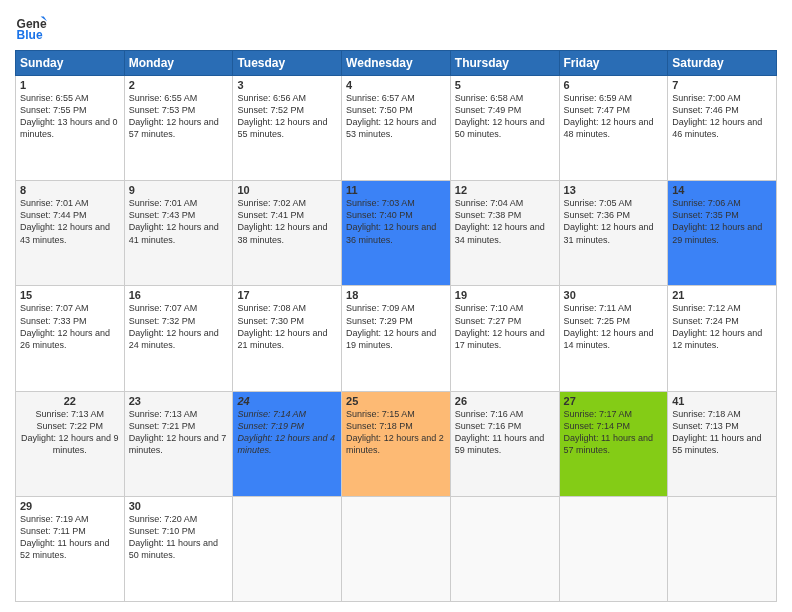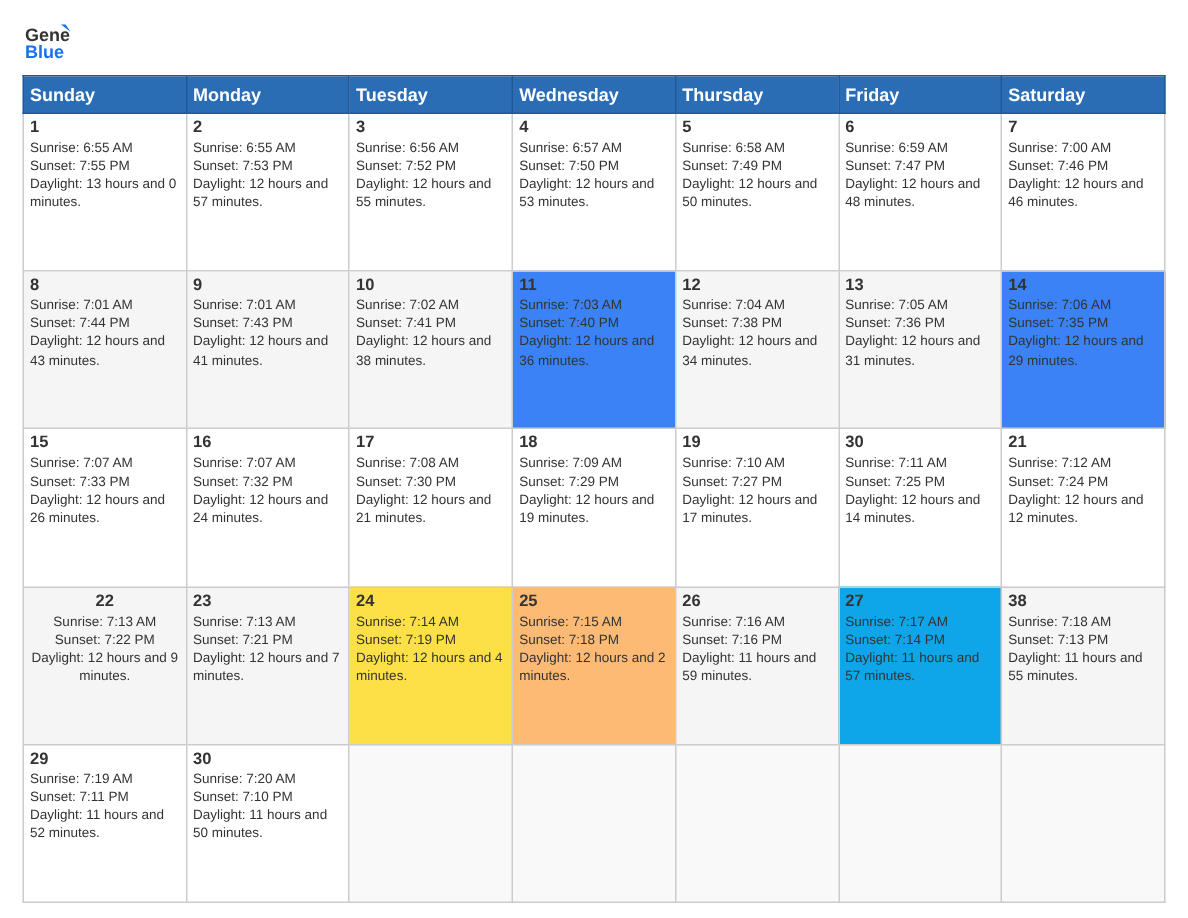--- a/index.html
+++ b/index.html
@@ -144,25 +144,25 @@
           <td><span class="day-num">16</span><span class="info">Sunrise: 7:07 AM<br>Sunset: 7:32 PM<br>Daylight: 12 hours and 24 minutes.</span></td>
           <td><span class="day-num">17</span><span class="info">Sunrise: 7:08 AM<br>Sunset: 7:30 PM<br>Daylight: 12 hours and 21 minutes.</span></td>
           <td><span class="day-num">18</span><span class="info">Sunrise: 7:09 AM<br>Sunset: 7:29 PM<br>Daylight: 12 hours and 19 minutes.</span></td>
           <td><span class="day-num">19</span><span class="info">Sunrise: 7:10 AM<br>Sunset: 7:27 PM<br>Daylight: 12 hours and 17 minutes.</span></td>
           <td><span class="day-num">30</span><span class="info">Sunrise: 7:11 AM<br>Sunset: 7:25 PM<br>Daylight: 12 hours and 14 minutes.</span></td>
           <td><span class="day-num">21</span><span class="info">Sunrise: 7:12 AM<br>Sunset: 7:24 PM<br>Daylight: 12 hours and 12 minutes.</span></td>
         </tr>
         <tr>
           <td style="background: rgb(245, 245, 245); text-align: center;"><span class="day-num">22</span><span class="info">Sunrise: 7:13 AM<br>Sunset: 7:22 PM<br>Daylight: 12 hours and 9 minutes.</span></td>
           <td style="background: rgb(245, 245, 245);"><span class="day-num">23</span><span class="info">Sunrise: 7:13 AM<br>Sunset: 7:21 PM<br>Daylight: 12 hours and 7 minutes.</span></td>
-          <td style="background: #fde047;"><span class="day-num">24</span><span class="info">Sunrise: 7:14 AM<br>Sunset: 7:19 PM<br>Daylight: 12 hours and 4 minutes.</span></td>
+          <td style="background: #3b82f6; font-style: italic;"><span class="day-num">24</span><span class="info">Sunrise: 7:14 AM<br>Sunset: 7:19 PM<br>Daylight: 12 hours and 4 minutes.</span></td>
           <td style="background: #fdba74;"><span class="day-num">25</span><span class="info">Sunrise: 7:15 AM<br>Sunset: 7:18 PM<br>Daylight: 12 hours and 2 minutes.</span></td>
           <td style="background: rgb(245, 245, 245);"><span class="day-num">26</span><span class="info">Sunrise: 7:16 AM<br>Sunset: 7:16 PM<br>Daylight: 11 hours and 59 minutes.</span></td>
-          <td style="background: #0ea5e9;"><span class="day-num">27</span><span class="info">Sunrise: 7:17 AM<br>Sunset: 7:14 PM<br>Daylight: 11 hours and 57 minutes.</span></td>
-          <td style="background: rgb(245, 245, 245);"><span class="day-num">38</span><span class="info">Sunrise: 7:18 AM<br>Sunset: 7:13 PM<br>Daylight: 11 hours and 55 minutes.</span></td>
+          <td style="background: #84cc16;"><span class="day-num">27</span><span class="info">Sunrise: 7:17 AM<br>Sunset: 7:14 PM<br>Daylight: 11 hours and 57 minutes.</span></td>
+          <td style="background: rgb(245, 245, 245);"><span class="day-num">41</span><span class="info">Sunrise: 7:18 AM<br>Sunset: 7:13 PM<br>Daylight: 11 hours and 55 minutes.</span></td>
         </tr>
         <tr>
           <td><span class="day-num">29</span><span class="info">Sunrise: 7:19 AM<br>Sunset: 7:11 PM<br>Daylight: 11 hours and 52 minutes.</span></td>
           <td><span class="day-num">30</span><span class="info">Sunrise: 7:20 AM<br>Sunset: 7:10 PM<br>Daylight: 11 hours and 50 minutes.</span></td>
           <td class="empty-cell"></td>
           <td class="empty-cell"></td>
           <td class="empty-cell"></td>
           <td class="empty-cell"></td>
           <td class="empty-cell"></td>
         </tr>

